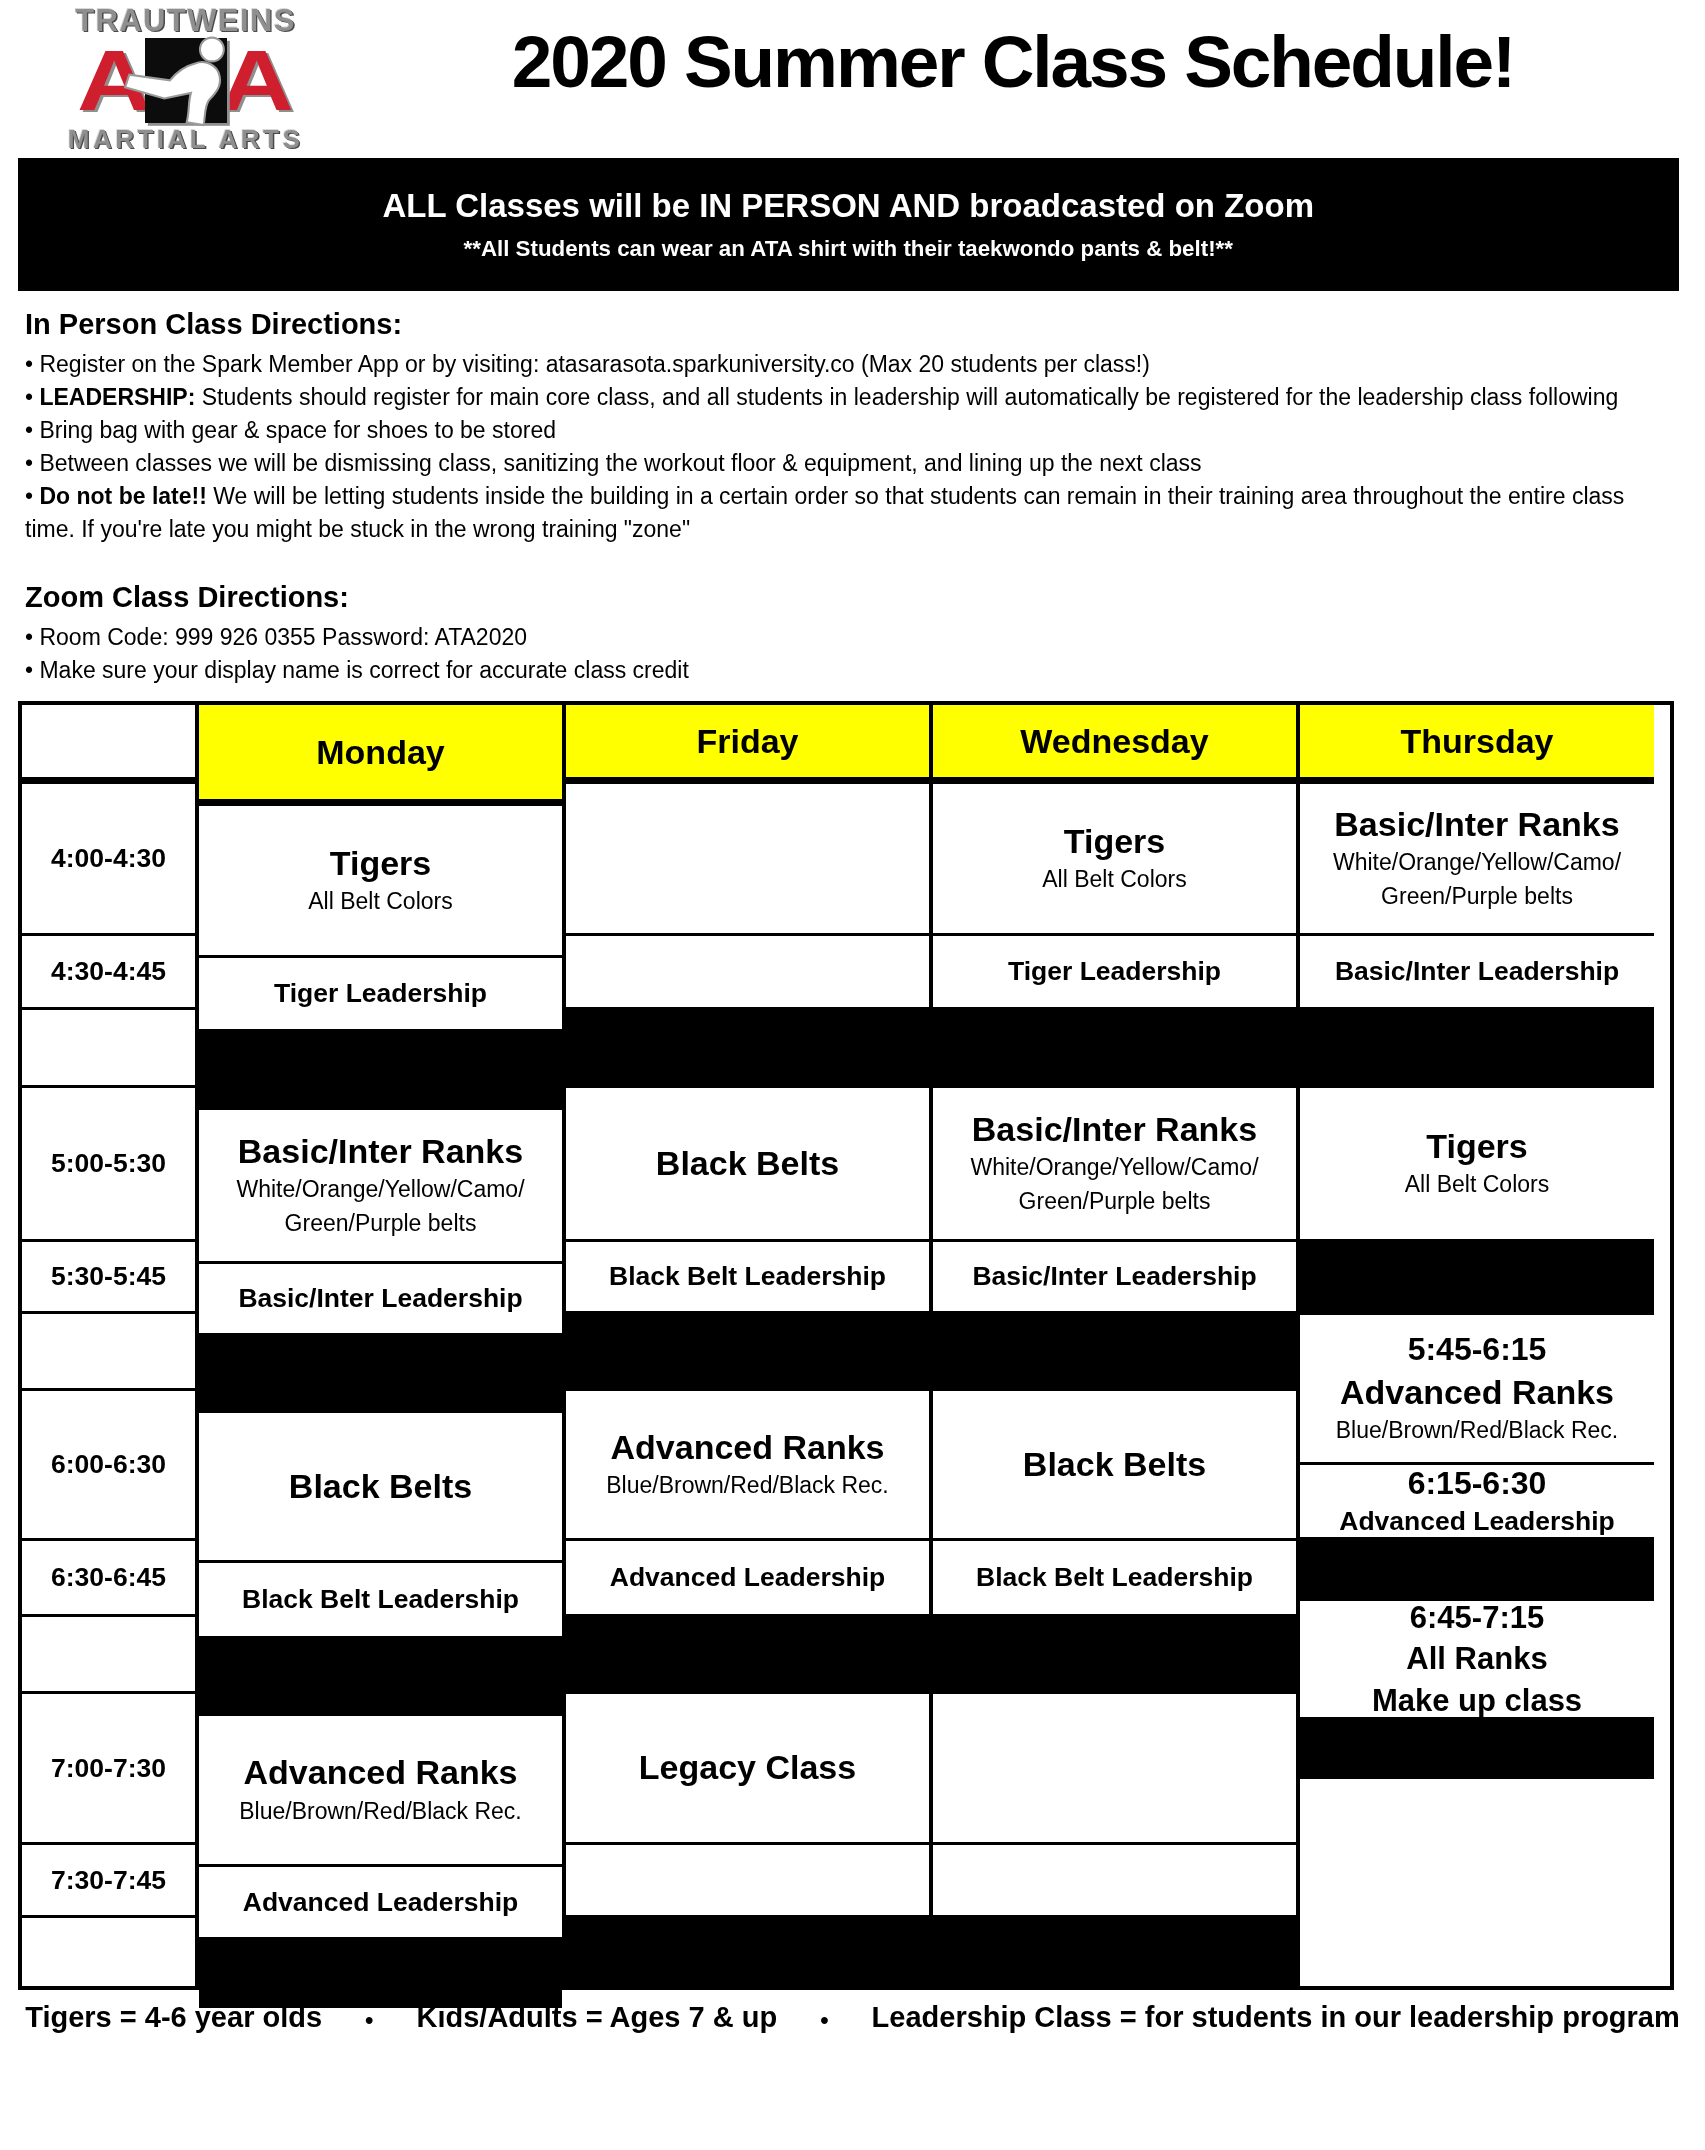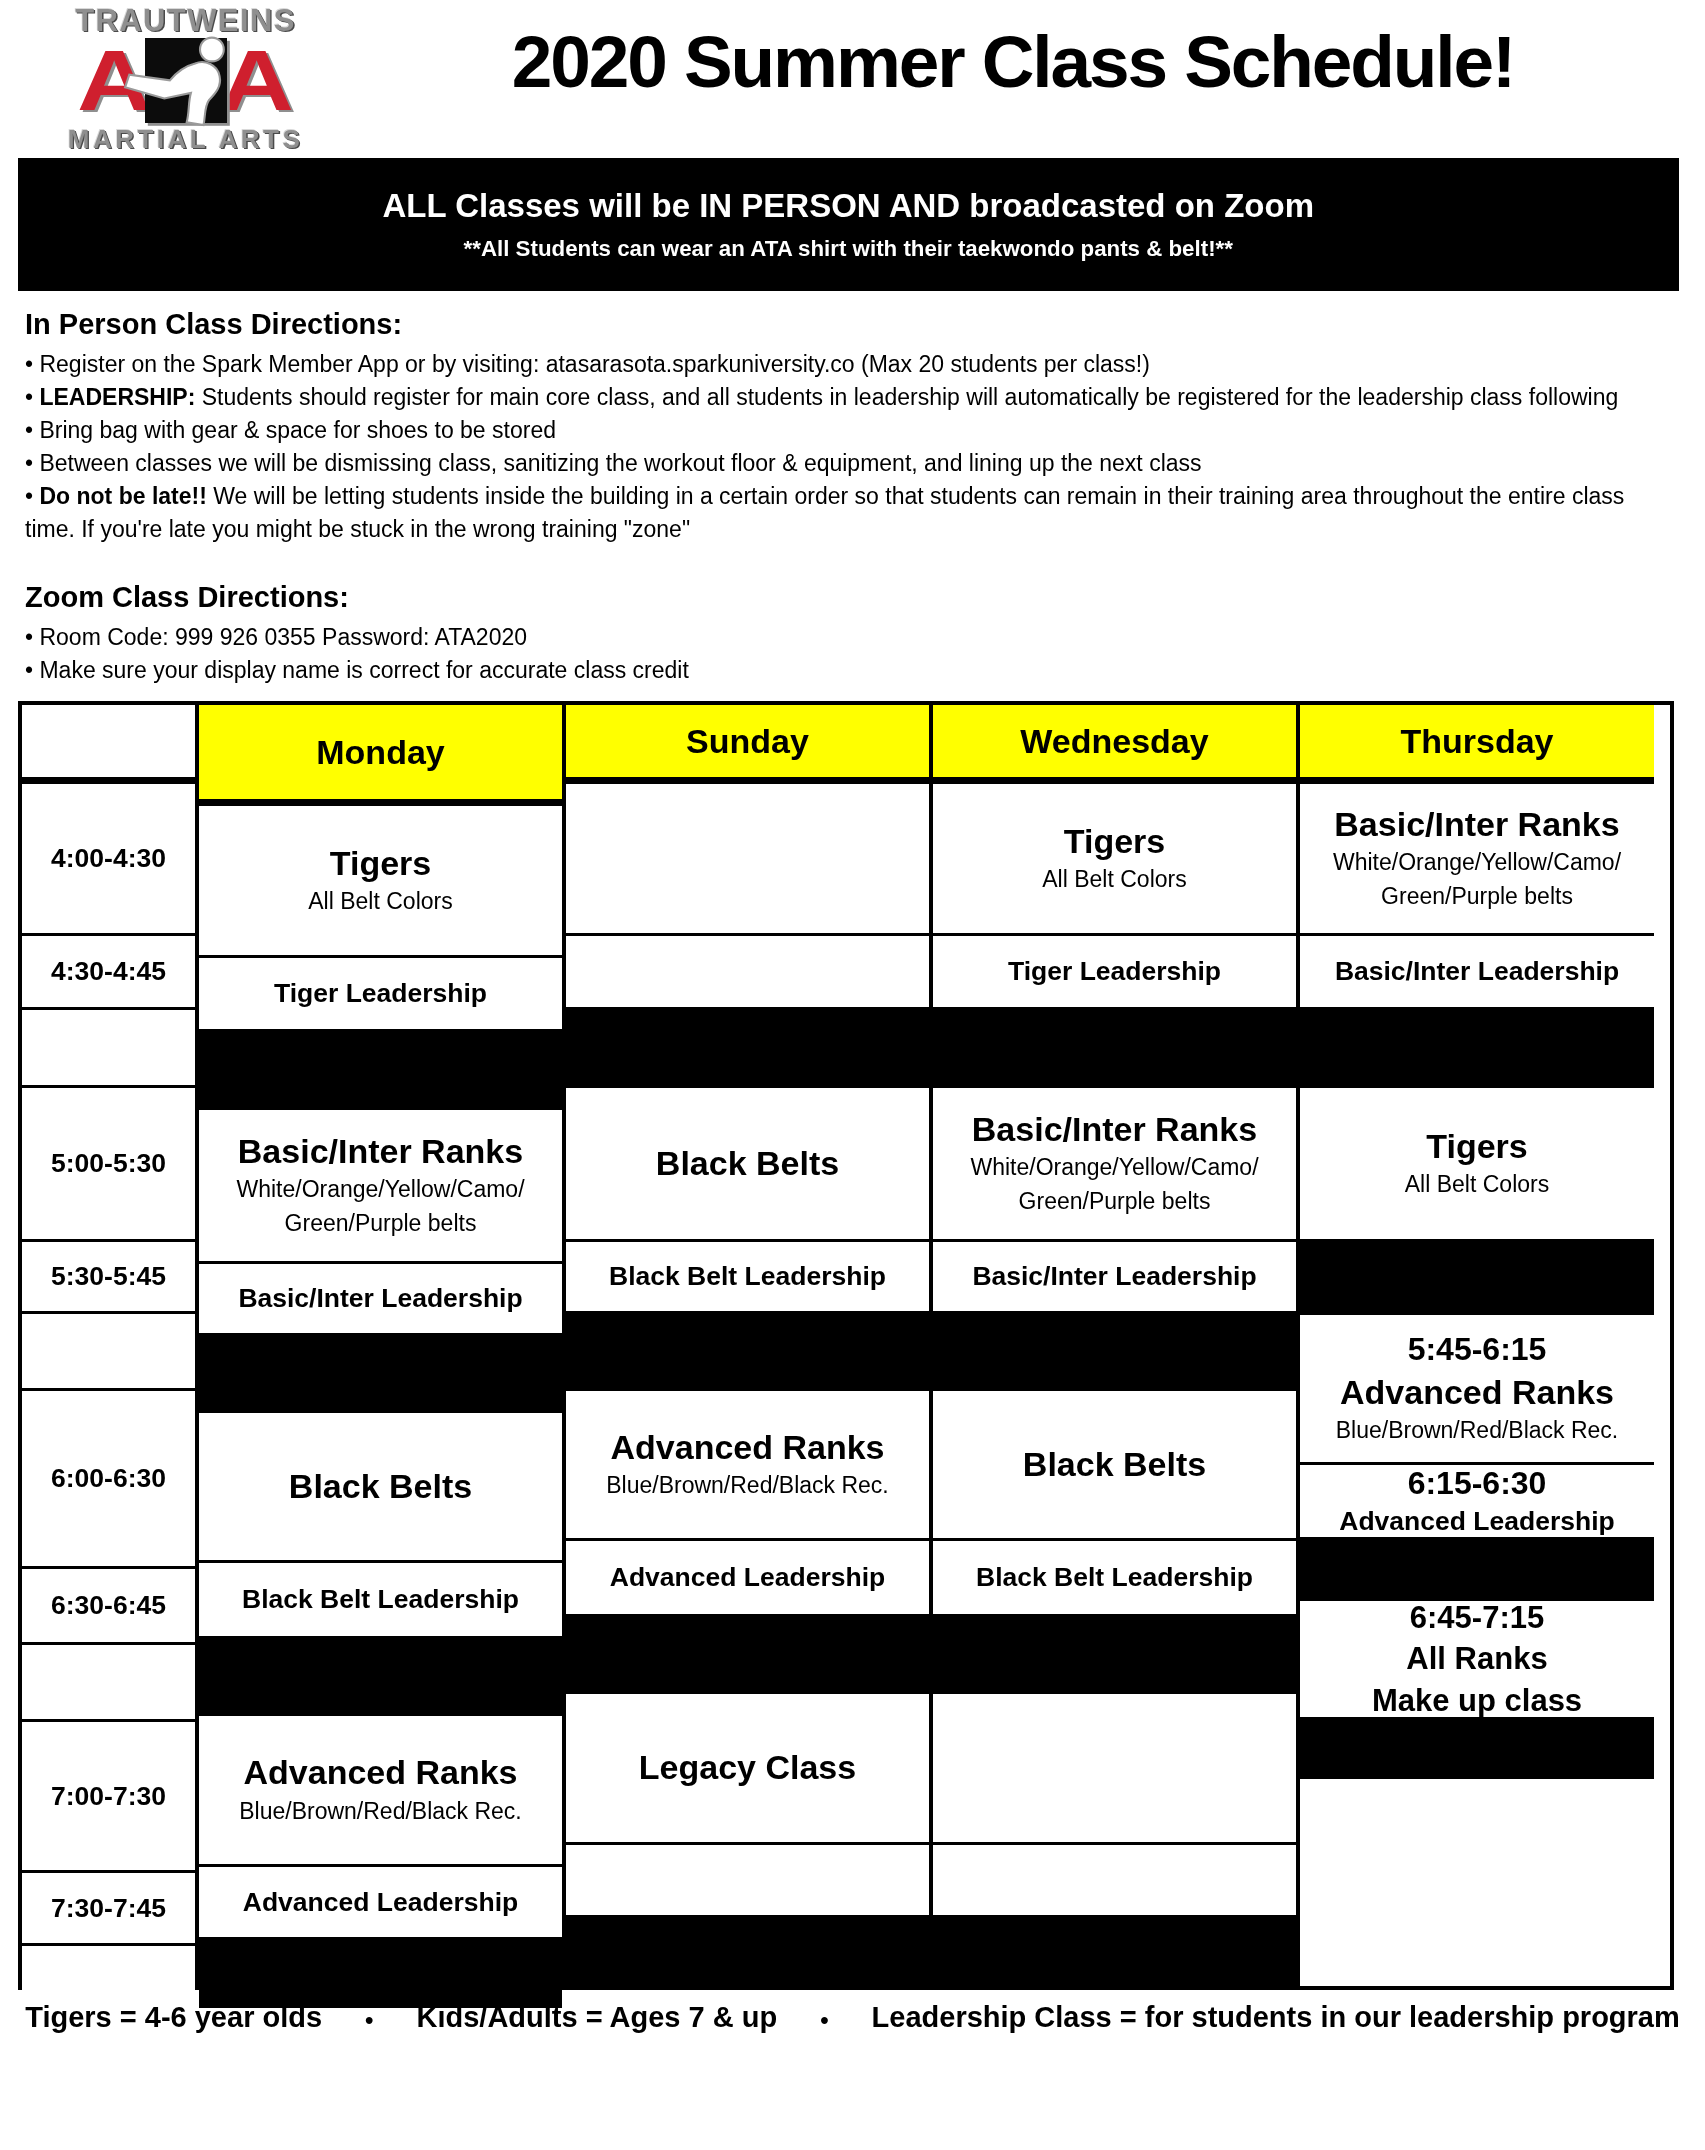--- a/index.html
+++ b/index.html
@@ -132,21 +132,21 @@
         <div class="L-time">4:30-4:45</div>
       </div>
       <div class="scell white" style="height: 78px;"></div>
       <div class="scell white" style="height: 154px;">
         <div class="L-time">5:00-5:30</div>
       </div>
       <div class="scell white" style="height: 72px;">
         <div class="L-time">5:30-5:45</div>
       </div>
       <div class="scell white" style="height: 77px;"></div>
-      <div class="scell white" style="height: 178px;">
+      <div class="scell white" style="height: 150px;">
         <div class="L-time">6:00-6:30</div>
       </div>
       <div class="scell white" style="height: 76px;">
         <div class="L-time">6:30-6:45</div>
       </div>
       <div class="scell white" style="height: 77px;"></div>
       <div class="scell white" style="height: 151px;">
         <div class="L-time">7:00-7:30</div>
       </div>
       <div class="scell white" style="height: 73px;">
@@ -186,21 +186,21 @@
         <div class="L-title">Advanced Ranks</div>
         <div class="L-sub">Blue/Brown/Red/Black Rec.</div>
       </div>
       <div class="scell white" style="height: 73px;">
         <div class="L-lead">Advanced Leadership</div>
       </div>
       <div class="scell black" style="height: 68px;"></div>
     </div>
     <div class="scol" style="width: 367px;">
       <div class="scell yellow shead" style="height: 79px;">
-        <div class="L-head">Sunday</div>
+        <div class="L-head">Friday</div>
       </div>
       <div class="scell white" style="height: 152px;"></div>
       <div class="scell white" style="height: 74px;"></div>
       <div class="scell black" style="height: 78px;"></div>
       <div class="scell white" style="height: 154px;">
         <div class="L-title">Black Belts</div>
       </div>
       <div class="scell white" style="height: 72px;">
         <div class="L-lead">Black Belt Leadership</div>
       </div>

